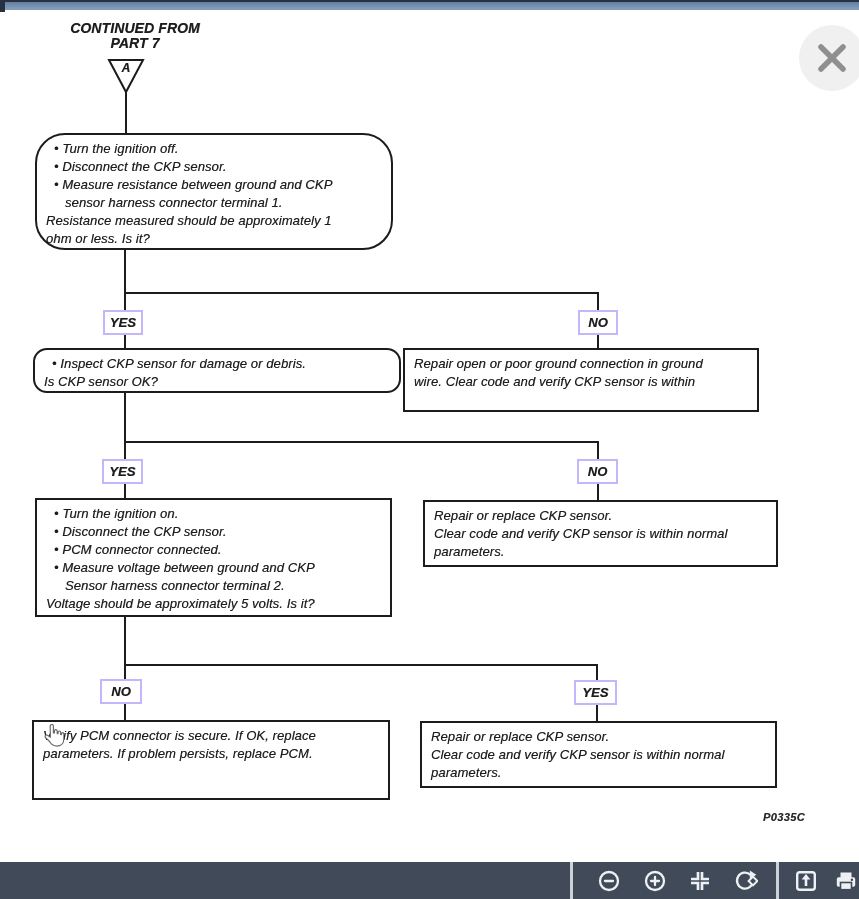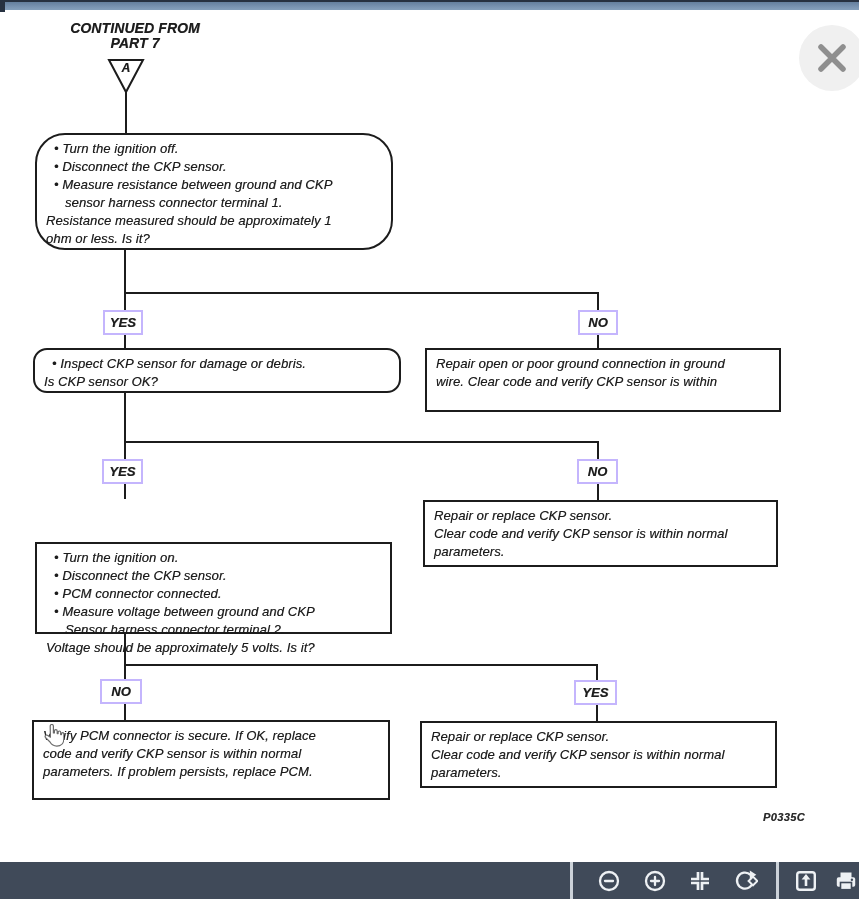--- a/index.html
+++ b/index.html
@@ -83,49 +83,48 @@
     </div>
 
     <div class="decision" style="left:103px;top:310px;width:40px;height:25px;">YES</div>
     <div class="decision" style="left:578px;top:310px;width:40px;height:25px;">NO</div>
 
     <div class="box" style="left:33px;top:348px;width:368px;height:45px;border-radius:14px;">
       <div class="ln bu">• Inspect CKP sensor for damage or debris.</div>
       <div class="ln">Is CKP sensor OK?</div>
     </div>
 
-    <div class="box" style="left:425px;top:348px;width:356px;height:64px;">
+    <div class="box" style="left:403px;top:348px;width:356px;height:64px;">
       <div class="ln">Repair open or poor ground connection in ground</div>
       <div class="ln">wire. Clear code and verify CKP sensor is within</div>
     </div>
 
     <div class="decision" style="left:102px;top:459px;width:41px;height:25px;">YES</div>
     <div class="decision" style="left:577px;top:459px;width:41px;height:25px;">NO</div>
 
-    <div class="box" style="left:35px;top:498px;width:357px;height:92px;margin-top:44px;">
+    <div class="box" style="left:35px;top:498px;width:357px;height:119px;">
       <div class="ln bu">• Turn the ignition on.</div>
       <div class="ln bu">• Disconnect the CKP sensor.</div>
       <div class="ln bu">• PCM connector connected.</div>
       <div class="ln bu">• Measure voltage between ground and CKP</div>
       <div class="ln ct">Sensor harness connector terminal 2.</div>
       <div class="ln">Voltage should be approximately 5 volts. Is it?</div>
     </div>
 
     <div class="box" style="left:423px;top:500px;width:355px;height:67px;">
       <div class="ln">Repair or replace CKP sensor.</div>
       <div class="ln">Clear code and verify CKP sensor is within normal</div>
       <div class="ln">parameters.</div>
     </div>
 
     <div class="decision" style="left:100px;top:679px;width:42px;height:25px;">NO</div>
     <div class="decision" style="left:574px;top:680px;width:43px;height:25px;">YES</div>
 
     <div class="box" style="left:32px;top:720px;width:358px;height:80px;">
       <div class="ln">Verify PCM connector is secure. If OK, replace</div>
-      <div class="ln">code and verify CKP sensor is within normal</div>
       <div class="ln">parameters.  If problem persists, replace PCM.</div>
     </div>
 
     <div class="box" style="left:420px;top:721px;width:357px;height:67px;">
       <div class="ln">Repair or replace CKP sensor.</div>
       <div class="ln">Clear code and verify CKP sensor is within normal</div>
       <div class="ln">parameters.</div>
     </div>
 
     <div class="code-label">P0335C</div>

